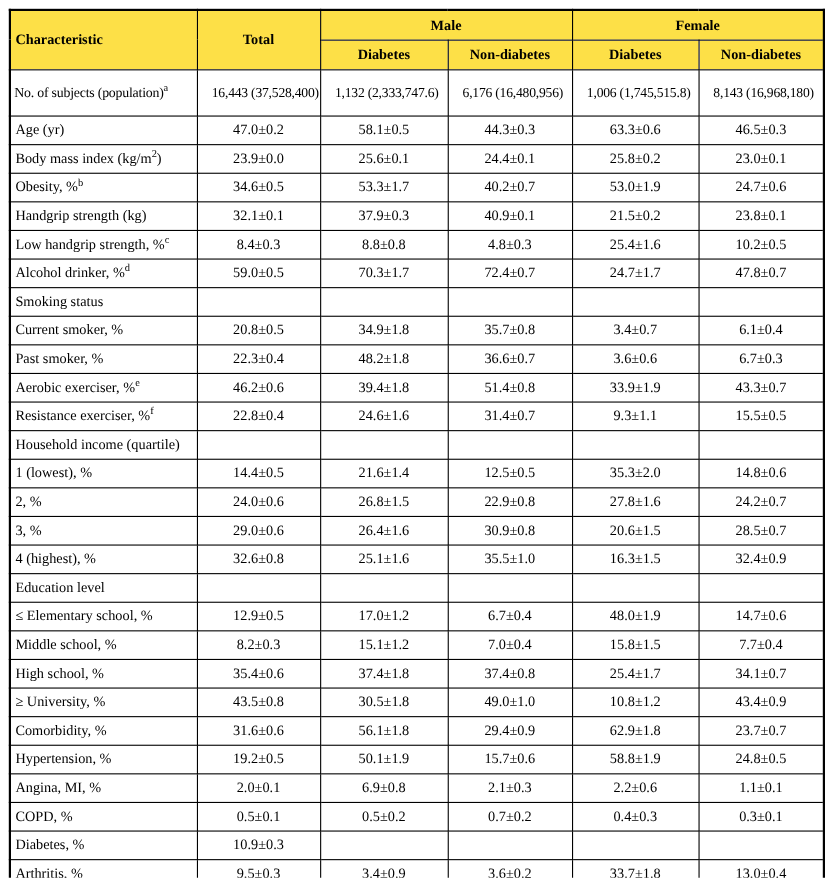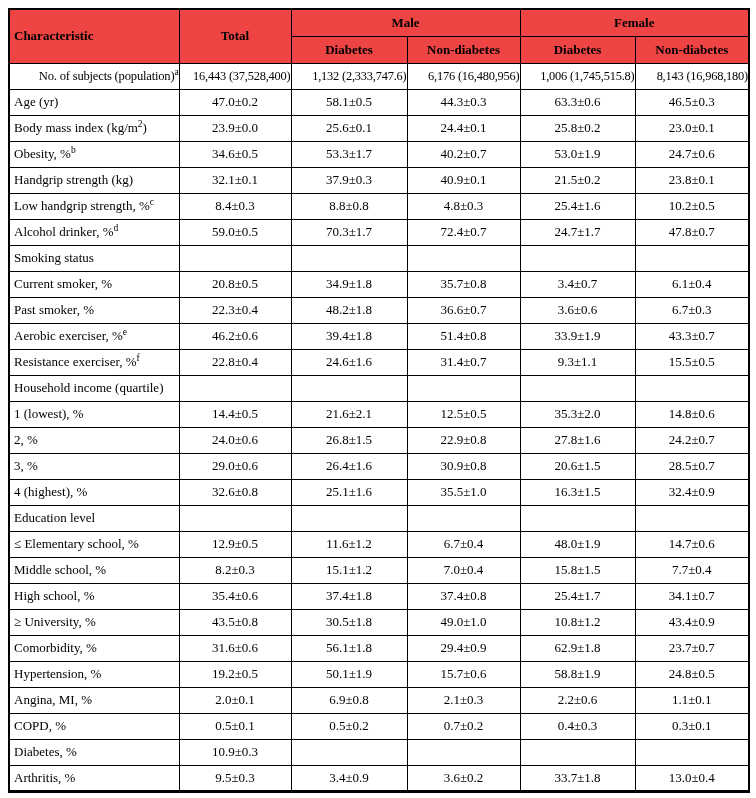--- a/index.html
+++ b/index.html
@@ -27,21 +27,21 @@
   col.c-fnd { width: 114px; }
 
   th, td {
     border: 1.5px solid #000000;
     font-size: 13px;
     vertical-align: middle;
     overflow: hidden;
     white-space: nowrap;
   }
   thead th {
-    background: #ef4444;
+    background: #fde047;
     font-weight: bold;
     text-align: center;
     height: 27px;
     padding: 1px 2px;
   }
   thead th.char-head {
     text-align: left;
     padding-left: 4px;
     font-family: Liberation Serif, serif;
   }
@@ -51,22 +51,21 @@
     padding: 0 1px;
     background: #ffffff;
   }
   tbody td.label {
     text-align: left;
     padding-left: 4px;
   }
   tbody tr:first-child td {
     font-size: 12.4px;
     letter-spacing: -0.2px;
-    padding: 0;
-    text-align: right;
+    padding: 13px;
   }
   tbody tr:first-child td.label { padding-left: 3px; font-size: 12.6px; }
   sup.fn {
     font-size: 9.5px;
     line-height: 0;
   }
 </style>
 </head>
 <body>
 
@@ -195,21 +194,21 @@
           <td class="label"><span>Household income (quartile)</span></td>
           <td></td>
           <td></td>
           <td></td>
           <td></td>
           <td></td>
         </tr>
         <tr>
           <td class="label"><span>1 (lowest), %</span></td>
           <td>14.4±0.5</td>
-          <td>21.6±2.1</td>
+          <td>21.6±1.4</td>
           <td>12.5±0.5</td>
           <td>35.3±2.0</td>
           <td>14.8±0.6</td>
         </tr>
         <tr>
           <td class="label"><span>2, %</span></td>
           <td>24.0±0.6</td>
           <td>26.8±1.5</td>
           <td>22.9±0.8</td>
           <td>27.8±1.6</td>
@@ -235,21 +234,21 @@
           <td class="label"><span>Education level</span></td>
           <td></td>
           <td></td>
           <td></td>
           <td></td>
           <td></td>
         </tr>
         <tr>
           <td class="label"><span>≤ Elementary school, %</span></td>
           <td>12.9±0.5</td>
-          <td>11.6±1.2</td>
+          <td>17.0±1.2</td>
           <td>6.7±0.4</td>
           <td>48.0±1.9</td>
           <td>14.7±0.6</td>
         </tr>
         <tr>
           <td class="label"><span>Middle school, %</span></td>
           <td>8.2±0.3</td>
           <td>15.1±1.2</td>
           <td>7.0±0.4</td>
           <td>15.8±1.5</td>

